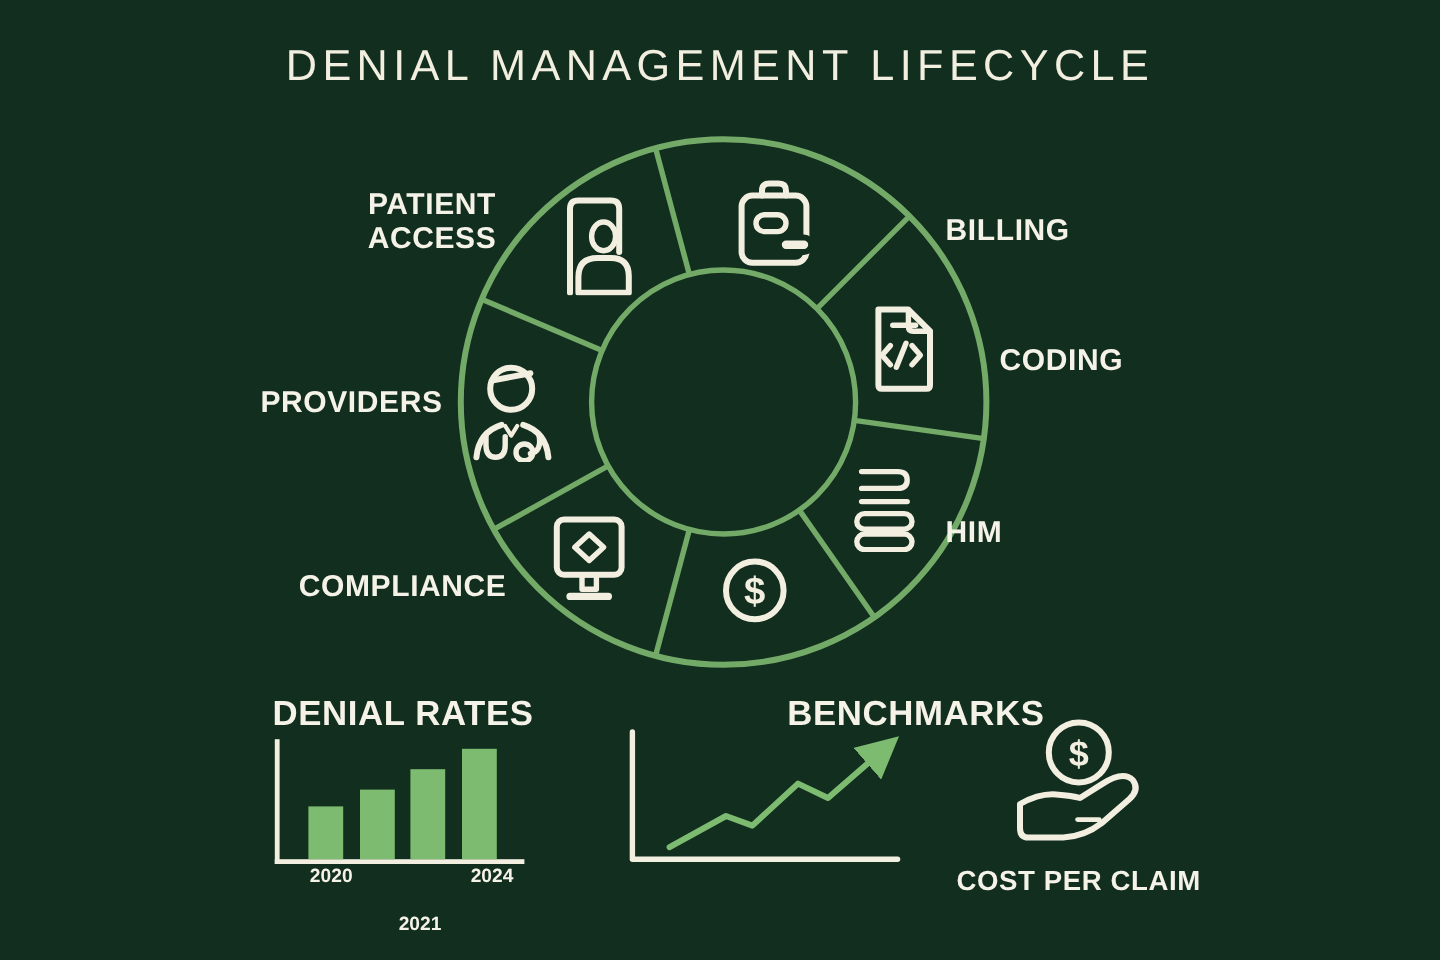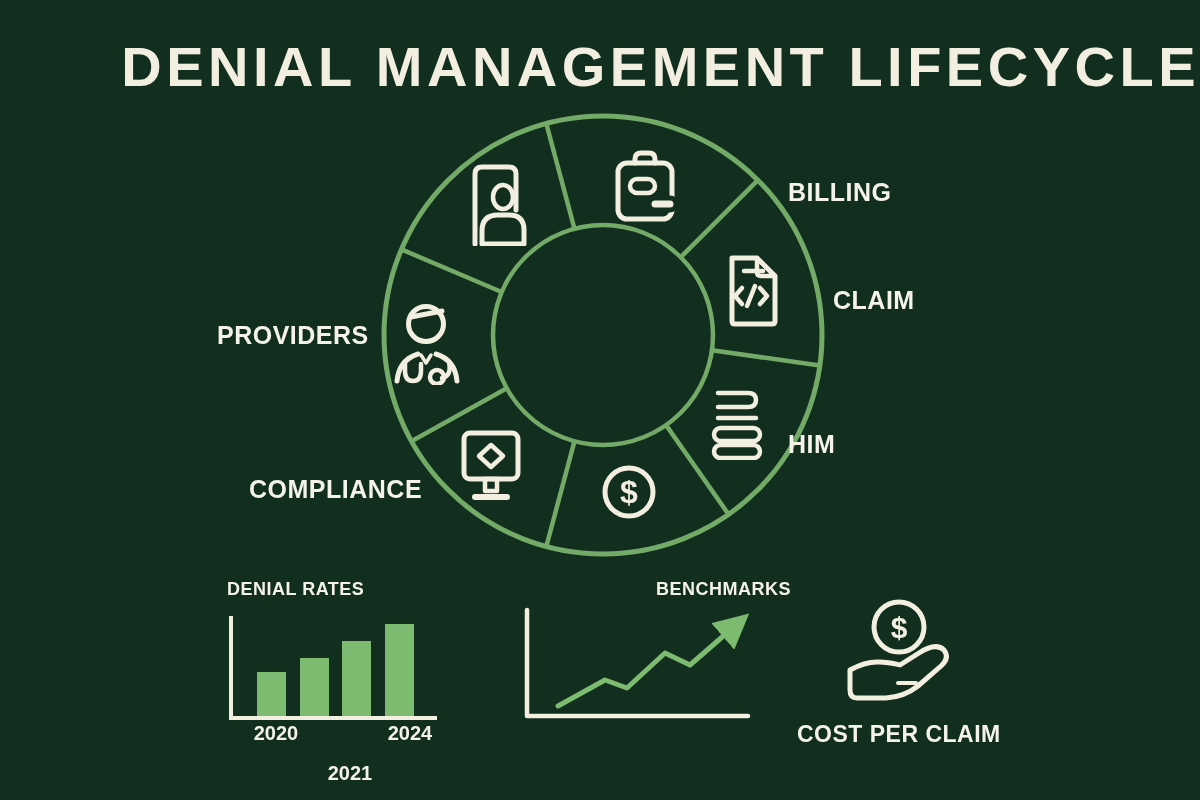--- a/index.html
+++ b/index.html
@@ -9,22 +9,22 @@
     --cream:#f2efe1;
     --text:#f5f2e8;
   }
   html,body{margin:0;padding:0;background:var(--bg);}
   .stage{
     position:relative;width:1200px;height:800px;overflow:hidden;
     background:var(--bg);
     font-family:"Liberation Sans",sans-serif;
   }
   .title{
-    position:absolute;top:34px;left:0;right:0;text-align:right;
-    font-size:56px;font-weight:700;letter-spacing:4.5px;color:var(--cream);
+    position:absolute;top:34px;left:0;right:0;text-align:center;
+    font-size:36px;font-weight:400;letter-spacing:4.5px;color:var(--cream);
   }
   .abs{position:absolute;}
   .lbl{
     position:absolute;color:var(--text);font-weight:800;font-size:25px;
     letter-spacing:.5px;white-space:nowrap;
   }
   .lbl.wrap{white-space:normal;text-align:center;line-height:29px;}
   
   .wheel *{stroke:var(--ring);fill:none;}
   .icon *{stroke:var(--cream);fill:none;stroke-linecap:round;stroke-linejoin:round;}
@@ -35,23 +35,23 @@
   .cream-stroke{stroke:var(--cream);fill:none;stroke-linecap:round;stroke-linejoin:round;}
   .accent-fill{fill:var(--accent);}
   
   .barchart{
     position:absolute;left:229px;top:616px;width:204px;height:100px;
     border-left:4px solid var(--cream);border-bottom:4px solid var(--cream);
   }
   .bar{position:absolute;bottom:0;width:29px;}
   .ticks span{
     position:absolute;top:722px;transform:translateX(-50%);
-    color:var(--text);font-weight:800;font-size:20px;
+    color:var(--text);font-weight:800;font-size:16px;
   }
-  .sec-title{position:absolute;color:var(--text);font-weight:800;font-size:18px;letter-spacing:.5px;white-space:nowrap;}
+  .sec-title{position:absolute;color:var(--text);font-weight:800;font-size:29px;letter-spacing:.5px;white-space:nowrap;}
 </style>
 </head>
 <body>
 
 <div class="stage">
 
   <div class="title">DENIAL MANAGEMENT LIFECYCLE</div>
 
   <svg class="wheel abs" style="left:378px;top:110px;" width="450" height="450" viewBox="0 0 450 450">
     <circle cx="225" cy="225" r="219" stroke-width="5"></circle>
@@ -110,22 +110,23 @@
     <circle cx="35" cy="25" r="17.5" stroke-width="5"></circle>
     <path d="M20,18 L51,12" stroke-width="5"></path>
     <path d="M6,82 Q8,61 27,55" stroke-width="5"></path>
     <path d="M66,82 Q64,61 45,55" stroke-width="5"></path>
     <path d="M30,56 L35,64 L40,56" stroke-width="3.5"></path>
     <path d="M14,63 V72 Q14,82 22,82 Q30,82 30,72 V65" stroke-width="4.5"></path>
     <path d="M58,63 Q61,77 51,79" stroke-width="4.5"></path>
     <circle cx="46" cy="78" r="7" stroke-width="4.5"></circle>
   </svg>
 
+  <div class="lbl wrap" style="left:296px;top:156px;width:128px;">PATIENT ACCESS</div>
   <div class="lbl" style="left:788px;top:167px;margin-top:11px;">BILLING</div>
-  <div class="lbl" style="left:833px;top:286px;">CLAIM</div>
+  <div class="lbl" style="left:833px;top:286px;">CODING</div>
   <div class="lbl" style="left:788px;top:430px;">HIM</div>
   <div class="lbl" style="left:249px;top:475px;">COMPLIANCE</div>
   <div class="lbl" style="left:217px;top:321px;">PROVIDERS</div>
 
   <div class="sec-title" style="left:227px;top:579px;">DENIAL RATES</div>
   <div class="barchart" id="barchart">
       <div class="bar" style="left: 24px; height: 44.16px; background: rgb(125, 187, 112);"></div>
       <div class="bar" style="left: 66.7px; height: 57.96px; background: rgb(125, 187, 112);"></div>
       <div class="bar" style="left: 109.4px; height: 74.52px; background: rgb(125, 187, 112);"></div>
       <div class="bar" style="left: 152.1px; height: 92px; background: rgb(125, 187, 112);"></div>

